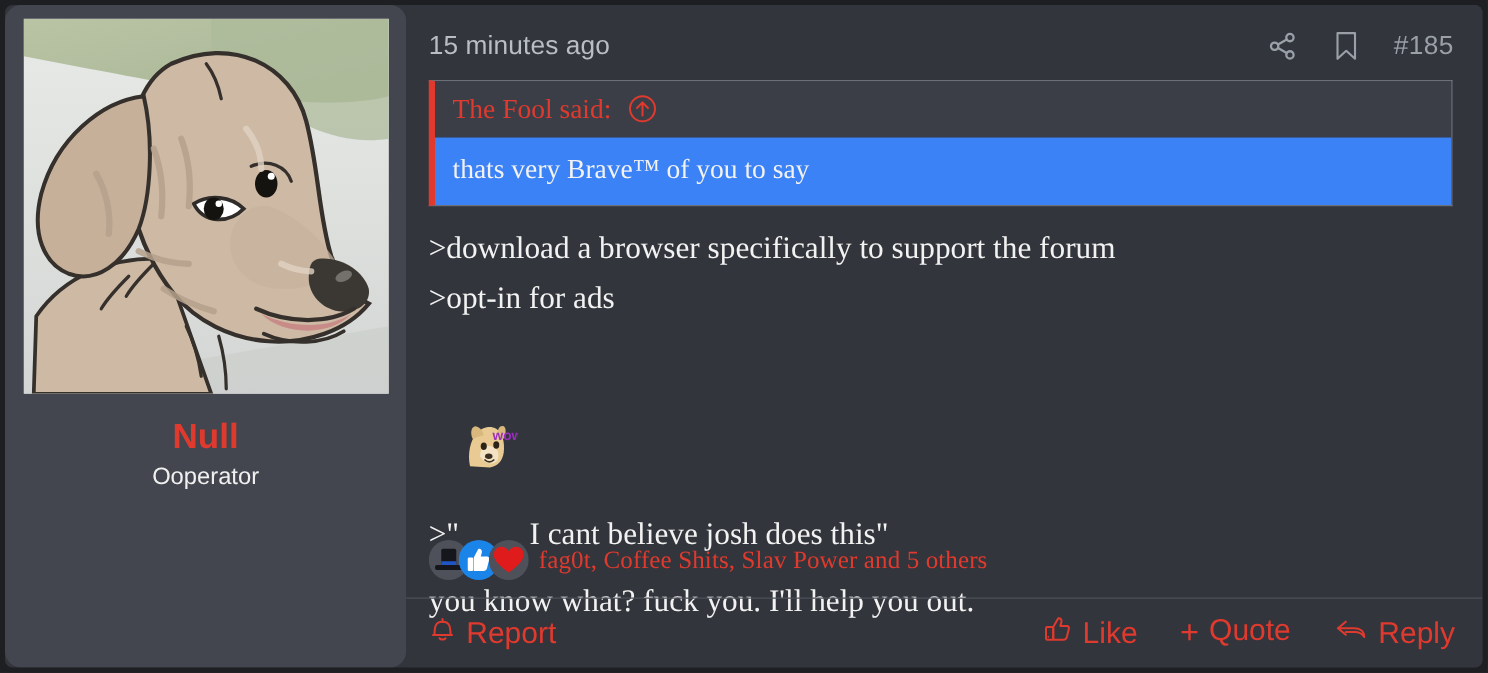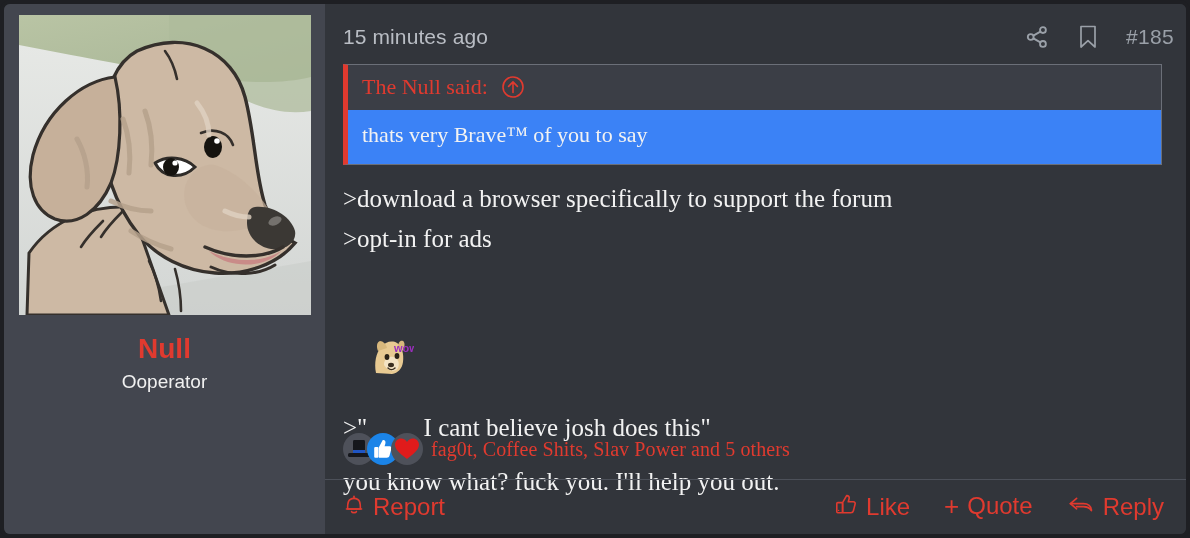--- a/index.html
+++ b/index.html
@@ -26,20 +26,21 @@
   
   .user-col {
     width: 321px;
     flex: 0 0 321px;
     background: #43464f;
     box-sizing: border-box;
     padding: 11px 0 0 0;
     display: flex;
     flex-direction: column;
     align-items: center;
+    border-radius: 13px;
   }
   .avatar-wrap {
     width: 292px;
     height: 300px;
     overflow: hidden;
     background: #d9dbd8;
     position: relative;
     flex: 0 0 auto;
   }
   .avatar-wrap svg { display: block; width: 292px; height: 300px; }
@@ -64,21 +65,21 @@
     display: flex;
     flex-direction: column;
     min-width: 0;
     background: #32353b;
   }
 
   
   .post-header {
     display: flex;
     align-items: center;
-    padding: 20px 12px 0 18px;
+    padding: 20px 23px 0 18px;
     flex: 0 0 auto;
     gap: 13px;
   }
   .timestamp {
     font-size: 21px;
     color: #b9bdc4;
     letter-spacing: .1px;
   }
   .header-spacer { flex: 1 1 auto; }
   .header-actions {
@@ -314,21 +315,21 @@
           </svg>
         </span>
         <span class="post-number">#185</span>
       </div>
     </div>
 
     <div class="post-body">
 
       <div class="quote">
         <div class="quote-head">
-          <span class="quote-author">The Null said:</span>
+          <span class="quote-author">The Fool said:</span>
           <span class="quote-jump">
             <svg width="24" height="24" viewBox="0 0 24 24" fill="none" stroke="currentColor" stroke-width="1.6">
               <circle cx="12" cy="12" r="10"></circle>
               <path d="M12,17.4 L12,7.0 M7.6,11.4 L12,6.9 L16.4,11.4" stroke-linecap="round" stroke-linejoin="round"></path>
             </svg>
           </span>
         </div>
         <div class="quote-text">thats very Brave™ of you to say</div>
       </div>
 

